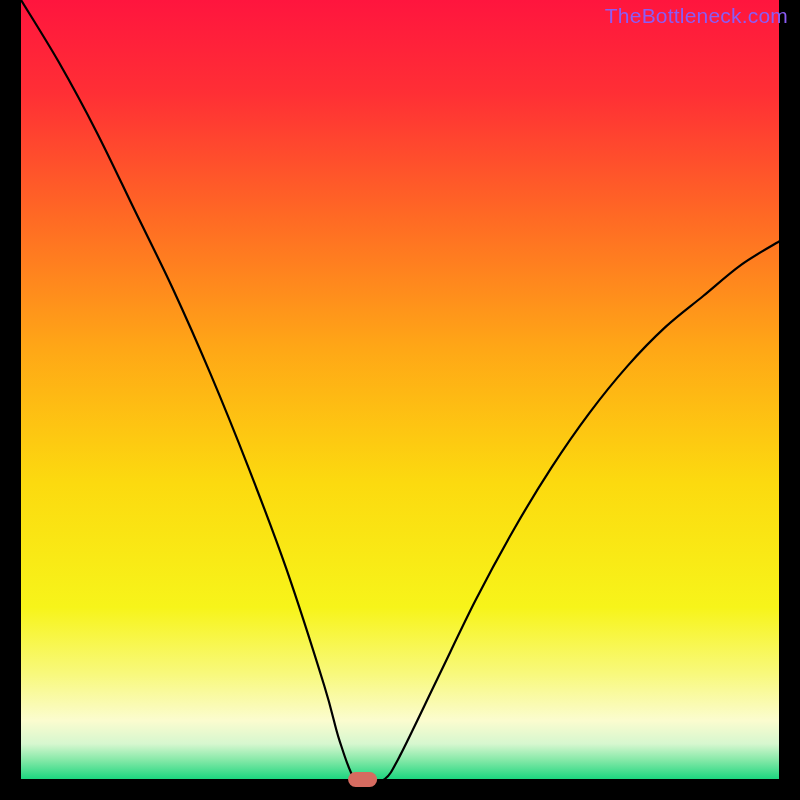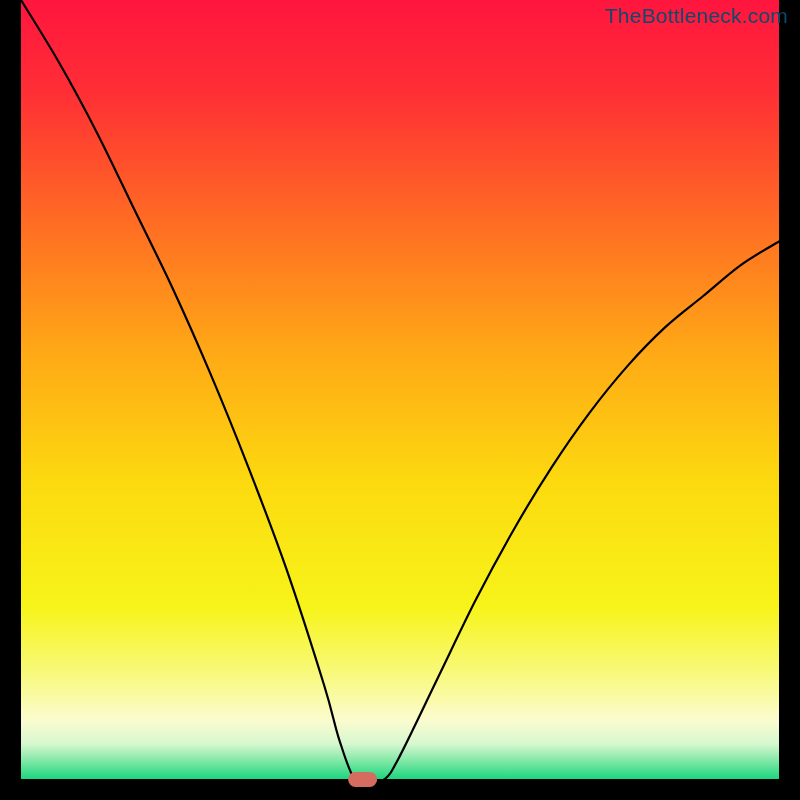--- a/index.html
+++ b/index.html
@@ -14,21 +14,21 @@
     position: relative;
   }
   #chart-svg {
     display: block;
   }
   .watermark {
     position: absolute;
     top: 4px;
     right: 12px;
     font-size: 21px;
-    color: #0c4a6e;
+    color: #8b5cf6;
     font-family: Arial, sans-serif;
     letter-spacing: 0.2px;
   }
 </style>
 </head>
 <body>
 
 <div id="chart-wrap">
   <svg id="chart-svg" viewBox="0 0 800 800" width="800" height="800">
       <defs>

